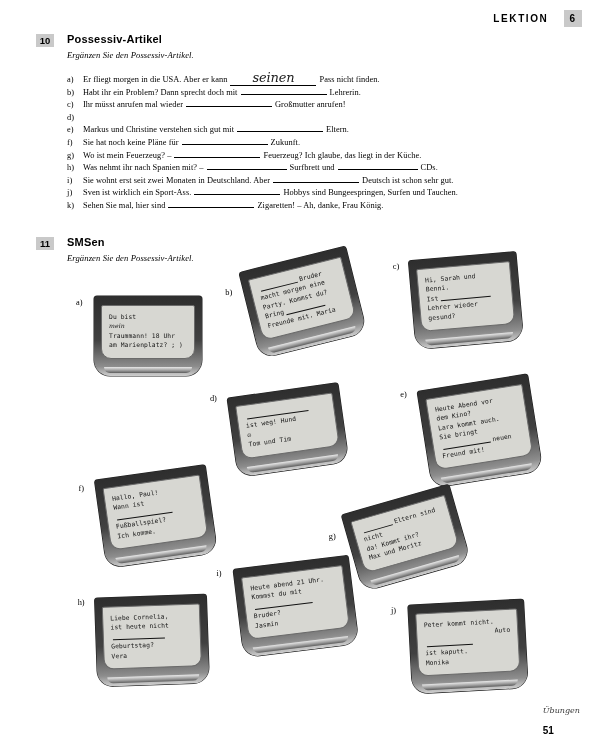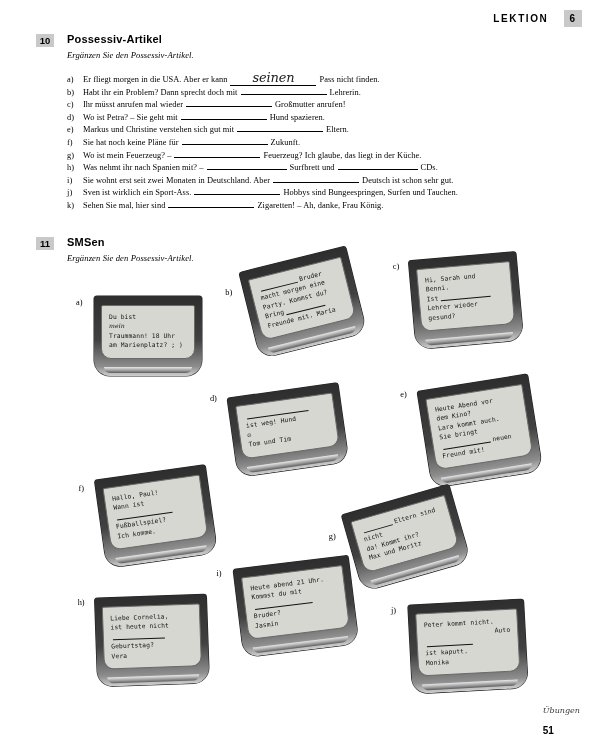--- a/index.html
+++ b/index.html
@@ -209,21 +209,20 @@
       <span class="item-text"><span>Habt ihr ein Problem? Dann sprecht doch mit</span><span class="blank w-long"></span><span>Lehrerin.</span></span>
     </div>
 
     <div class="item">
       <span class="item-label">c)</span>
       <span class="item-text"><span>Ihr müsst anrufen mal wieder</span><span class="blank w-long"></span><span>Großmutter anrufen!</span></span>
     </div>
 
     <div class="item">
       <span class="item-label">d)</span>
-      <span class="item-text"><span>Wo ist Petra? – Sie geht mit</span><span class="blank w-long"></span><span>Hund spazieren.</span></span>
     </div>
 
     <div class="item">
       <span class="item-label">e)</span>
       <span class="item-text"><span>Markus und Christine verstehen sich gut mit</span><span class="blank w-long"></span><span>Eltern.</span></span>
     </div>
 
     <div class="item">
       <span class="item-label">f)</span>
       <span class="item-text"><span>Sie hat noch keine Pläne für</span><span class="blank w-long"></span><span>Zukunft.</span></span>

